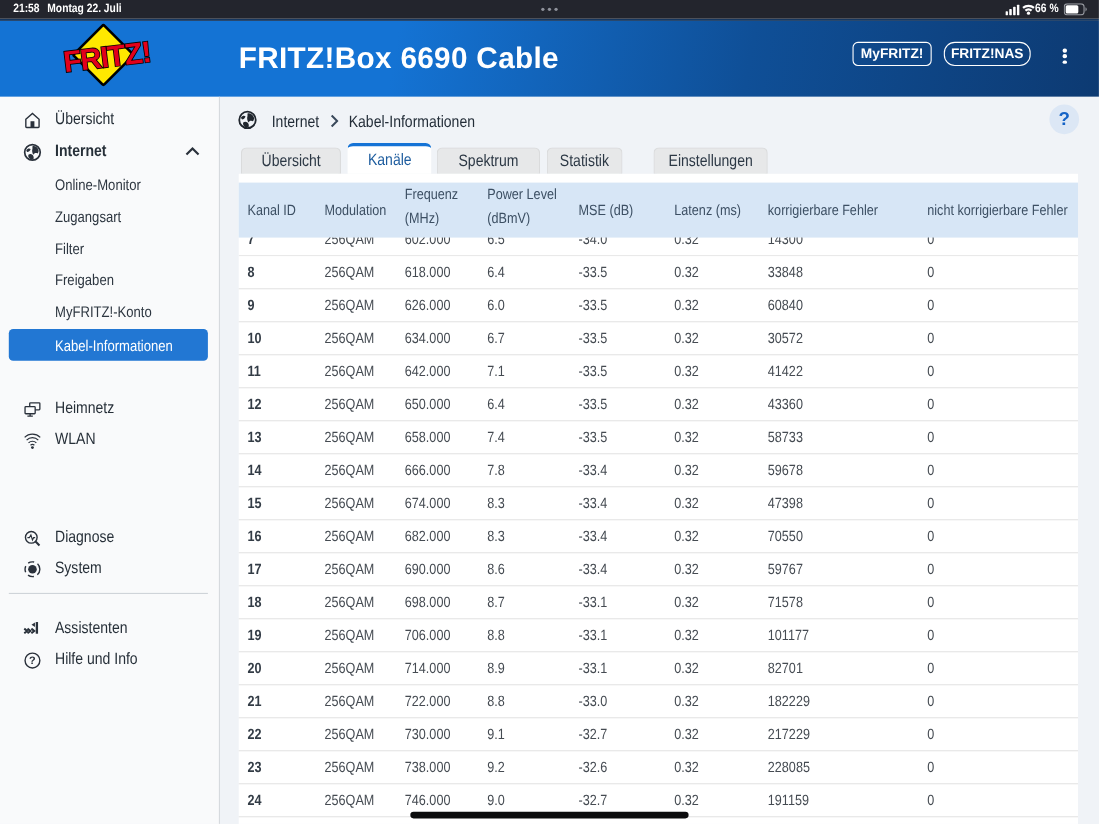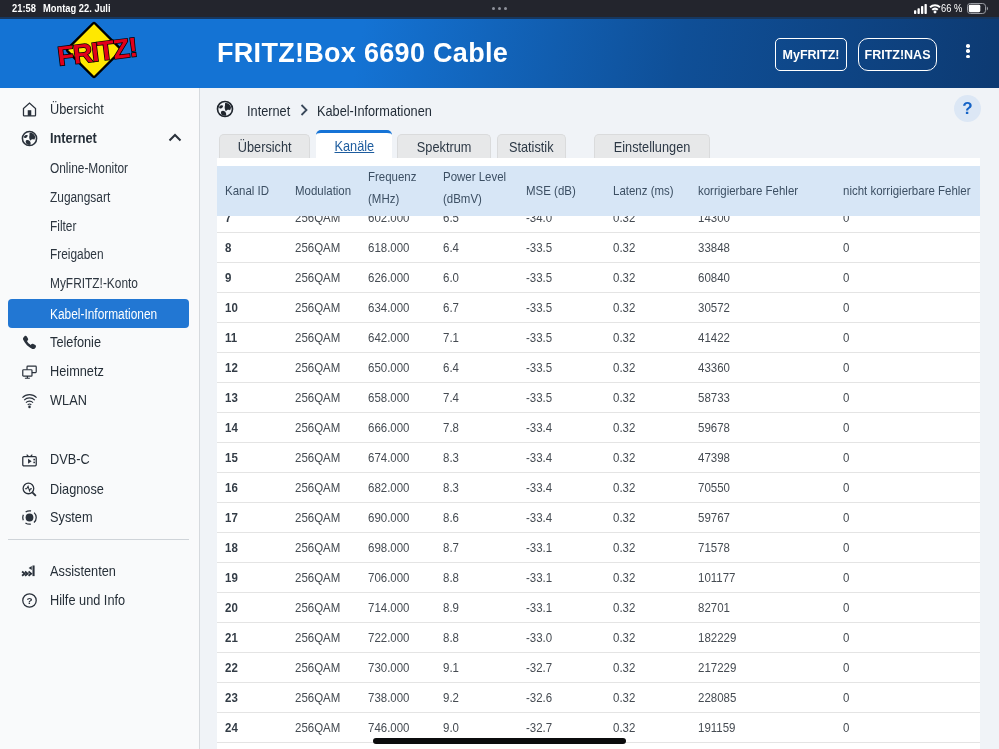--- a/index.html
+++ b/index.html
@@ -4,26 +4,26 @@
 <style>
 * { margin:0; padding:0; box-sizing:border-box; }
 html,body { width:999px; height:749px; overflow:hidden; font-family:"Liberation Sans", sans-serif; background:#f1f4f7; }
 .abs { position:absolute; }
 .sx { display:inline-block; transform:scaleX(0.85); transform-origin:0 50%; white-space:nowrap; }
 
 #statusbar { position:absolute; left:0; top:0; width:999px; height:17px; background:#23252d; color:#fff; z-index:20; }
 #statusbar .time { position:absolute; left:12px; top:2px; font-size:11px; font-weight:bold; }
 #statusbar .date { position:absolute; left:43px; top:2px; font-size:11px; font-weight:bold; }
 .sdot { position:absolute; top:7px; width:3px; height:3px; border-radius:50%; background:#8f929b; }
-#statusbar .pct { position:absolute; left:941px; top:2px; font-size:11px; font-weight:normal; }
+#statusbar .pct { position:absolute; left:941px; top:2px; font-size:11px; font-weight:bold; }
 
 #header { position:absolute; left:0; top:17px; width:999px; height:71px; border-top:2px solid #16375f;
   background:linear-gradient(100deg, #1473d4 0%, #1473d4 36%, #0f4f97 68%, #0d3a72 100%); }
 #title { position:absolute; left:217px; top:38px; font-size:27px; font-weight:bold; color:#fff; letter-spacing:0.3px; }
-.hbtn { position:absolute; top:38px; height:33px; border:1.5px solid #fff; border-radius:5px; color:#fff; font-size:12.5px; font-weight:bold; display:flex; align-items:center; justify-content:center; z-index:5; }
+.hbtn { position:absolute; top:38px; height:22px; border:1.5px solid #fff; border-radius:5px; color:#fff; font-size:12.5px; font-weight:bold; display:flex; align-items:center; justify-content:center; z-index:5; }
 #btn-myfritz { left:775px; width:72px; }
 #btn-nas { left:858px; width:79px;border-radius:10px; }
 .vdot { position:absolute; left:966px; width:3.6px; height:3.6px; border-radius:50%; background:#fff; z-index:5; }
 
 #sidebar { position:absolute; left:0; top:88px; width:200px; height:661px; background:#f9fafb; border-right:1px solid #d6dade; }
 .mi { position:absolute; left:0; width:199px; height:29px; }
 .mi .ico { position:absolute; left:21px; top:6px; width:17px; height:17px; }
 .mi .lbl { position:absolute; left:50px; top:5px; font-size:15px; color:#262f38; }
 .mi .lbl.b { font-weight:bold; }
 .sub { position:absolute; left:50px; font-size:14px; color:#2d3640;text-align:center; }
@@ -119,50 +119,34 @@
       </svg>
   </div>
   <span class="sub" style="top:72px"><span class="sx">Online-Monitor</span></span>
   <span class="sub" style="top:101px"><span class="sx">Zugangsart</span></span>
   <span class="sub" style="top:130px"><span class="sx">Filter</span></span>
   <span class="sub" style="top:158px"><span class="sx">Freigaben</span></span>
   <span class="sub" style="top:187px"><span class="sx">MyFRITZ!-Konto</span></span>
   <div id="sel">
       <span><span class="sx">Kabel-Informationen</span></span>
     </div>
-  <div class="mi" id="mi-tel" style="top:240px">
-    <svg class="ico icon" viewBox="0 0 24 24">
-        <path d="M5 3 C6 2.2 7.5 2.5 8.2 3.6 L9.8 6.2 C10.4 7.2 10.2 8.4 9.3 9.2 L8.4 10 C9.3 12 11.5 14.3 13.7 15.4 L14.5 14.5 C15.3 13.6 16.5 13.4 17.5 14 L20.2 15.7 C21.3 16.4 21.5 17.9 20.7 18.9 L19.5 20.3 C18.6 21.3 17.2 21.6 16 21 C10.5 18.4 5.6 13.5 3.1 8 C2.5 6.8 2.8 5.4 3.8 4.5 Z" fill="#2a313b"></path>
-      </svg>
-    <span class="lbl"><span class="sx">Telefonie</span></span>
-  </div>
   <div class="mi" id="mi-heim" style="top:269px">
     <svg class="ico icon" viewBox="0 0 24 24">
         <rect x="8.5" y="4.5" width="13" height="9" rx="1" fill="none" stroke="#2a313b" stroke-width="1.7"></rect>
         <rect x="2.5" y="9.5" width="13" height="9" rx="1" fill="#f9fafb" stroke="#2a313b" stroke-width="1.7"></rect>
         <path d="M9 18.5 L9 21 M5.5 21.5 L12.5 21.5" stroke="#2a313b" stroke-width="1.7"></path>
       </svg>
     <span class="lbl"><span class="sx">Heimnetz</span></span>
   </div>
   <div class="mi" id="mi-wlan" style="top:298px">
     <svg class="ico icon" viewBox="0 0 24 24">
         <path d="M2 8 A14 14 0 0 1 22 8 M4.5 11.5 A10.5 10.5 0 0 1 19.5 11.5 M7 15 A7 7 0 0 1 17 15 M9.5 18 A3.8 3.8 0 0 1 14.5 18" fill="none" stroke="#2a313b" stroke-width="1.6"></path>
         <circle cx="12" cy="21" r="1.8" fill="#2a313b"></circle>
       </svg>
     <span class="lbl"><span class="sx">WLAN</span></span>
-  </div>
-  <div class="mi" id="mi-dvbc" style="top:357px">
-    <svg class="ico icon" viewBox="0 0 24 24">
-        <path d="M8 5 L10.8 8 M16 5 L13.2 8" stroke="#2a313b" stroke-width="1.7"></path>
-        <rect x="2.5" y="8" width="19" height="13" rx="1.5" fill="none" stroke="#2a313b" stroke-width="1.8"></rect>
-        <path d="M10 11 L15 14.5 L10 18 Z" fill="#2a313b"></path>
-        <rect x="17.5" y="11" width="2.2" height="2.2" fill="#2a313b"></rect>
-        <rect x="17.5" y="15" width="2.2" height="2.2" fill="#2a313b"></rect>
-      </svg>
-    <span class="lbl"><span class="sx">DVB-C</span></span>
   </div>
   <div class="mi" id="mi-diag" style="top:387px">
     <svg class="ico icon" viewBox="0 0 24 24">
         <circle cx="10.5" cy="10.5" r="7.5" fill="none" stroke="#2a313b" stroke-width="1.8"></circle>
         <path d="M5.5 11 L8 11 L10 7.5 L12 14 L13.5 11 L15.5 11" fill="none" stroke="#2a313b" stroke-width="1.5"></path>
         <path d="M16 16 L21 21" stroke="#2a313b" stroke-width="2.6"></path>
       </svg>
     <span class="lbl"><span class="sx">Diagnose</span></span>
   </div>
   <div class="mi" id="mi-sys" style="top:415px">
@@ -203,30 +187,30 @@
     <span class="t1"><span class="sx">Internet</span></span>
     <svg class="abs" style="left:84px;top:4px" width="8" height="12" viewBox="0 0 8 12">
         <path d="M1.5 1 L6.5 6 L1.5 11" fill="none" stroke="#39485a" stroke-width="1.8"></path>
       </svg>
     <span class="t2"><span class="sx">Kabel-Informationen</span></span>
   </div>
   <div id="help">?</div>
   <div class="tab" style="left:19px; width:91px;">
       <span>Übersicht</span>
     </div>
-  <div class="tab active" style="left:116px; width:76px;text-decoration:underline;">
+  <div class="tab active" style="left:116px; width:76px;">
       <span>Kanäle</span>
     </div>
   <div class="tab" style="left:197px; width:94px;">
       <span>Spektrum</span>
     </div>
   <div class="tab" style="left:297px; width:69px;">
       <span>Statistik</span>
     </div>
-  <div class="tab" style="left:394px; width:116px;">
+  <div class="tab" style="left:394px; width:104px;">
       <span>Einstellungen</span>
     </div>
   <div id="panel">
     <div id="thead">
       <div class="c0" style="top:17px">Kanal ID</div>
       <div class="c1" style="top:17px">Modulation</div>
       <div class="c2" style="top:3px">Frequenz</div>
         <div class="c2" style="top:25px">(MHz)</div>
       <div class="c3" style="top:3px">Power Level</div>
         <div class="c3" style="top:25px">(dBmV)</div>

